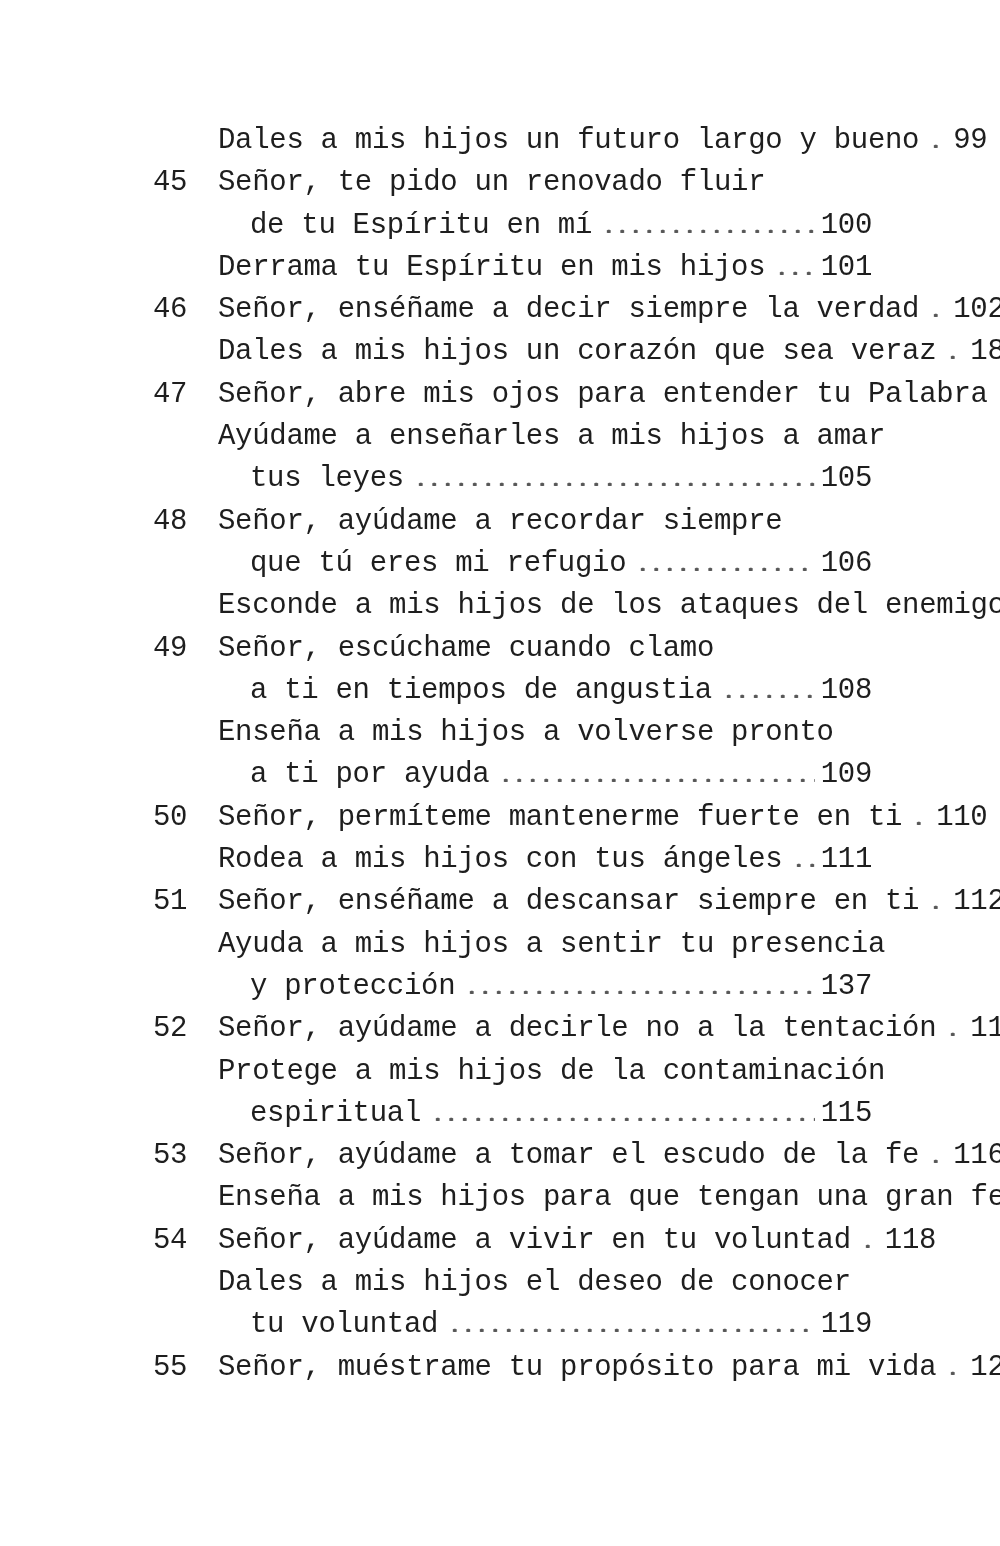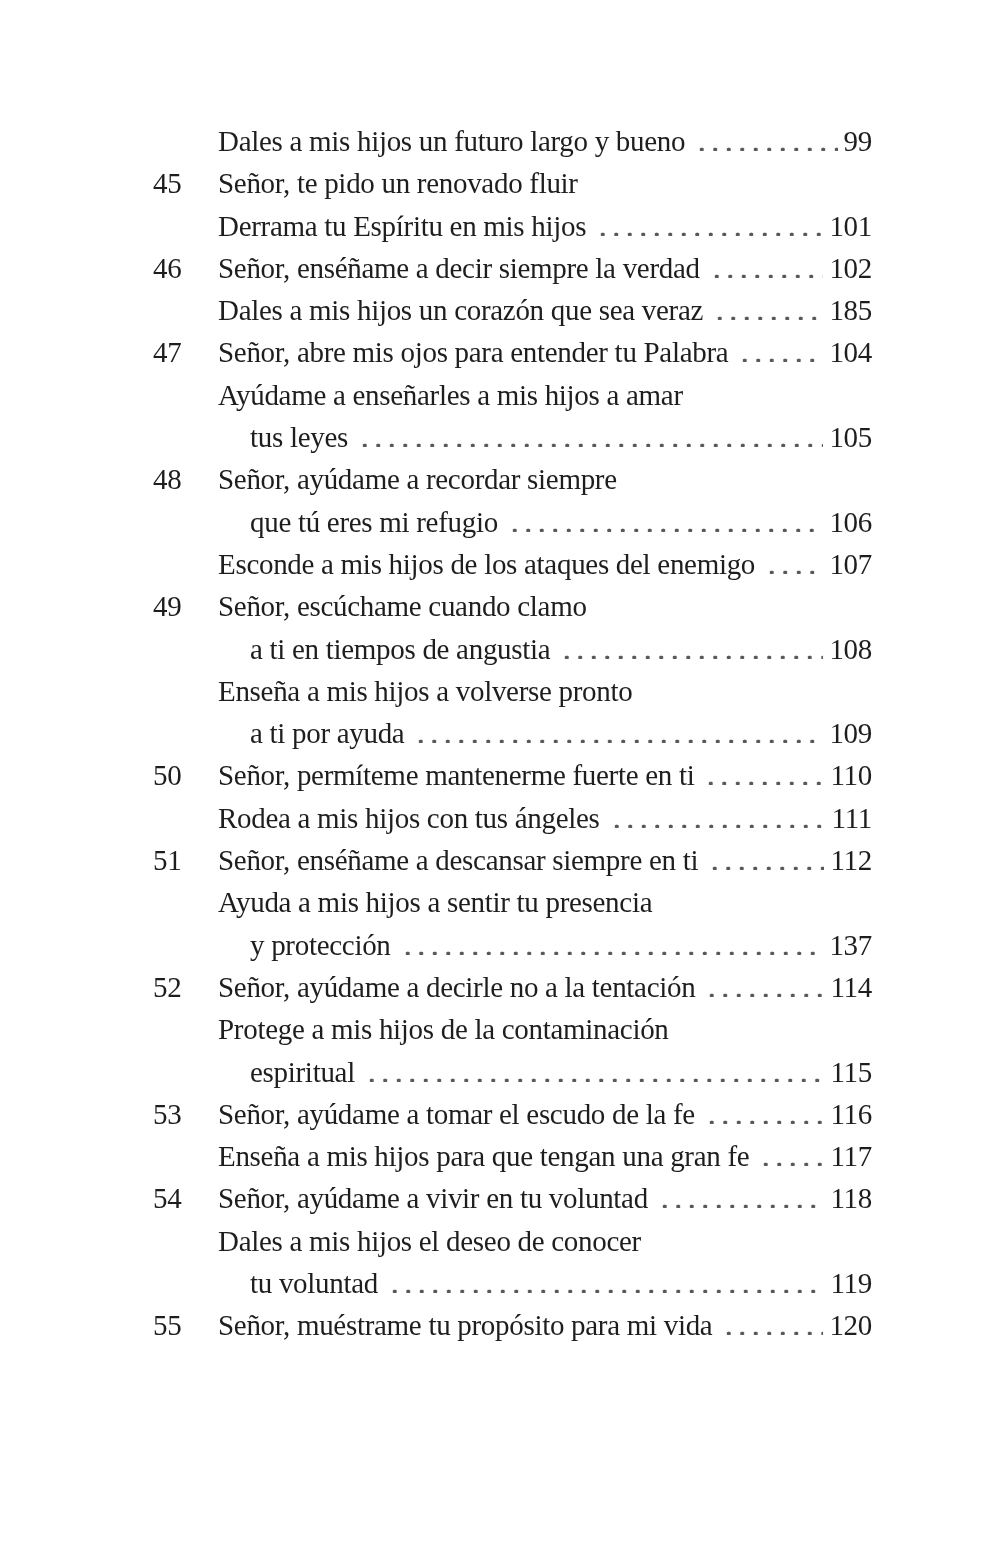--- a/index.html
+++ b/index.html
@@ -7,21 +7,21 @@
     margin: 0;
     padding: 0;
     background: #ffffff;
   }
   .page {
     position: relative;
     width: 1000px;
     height: 1546px;
     background: #ffffff;
     overflow: hidden;
-    font-family: Liberation Serif, serif;
+    font-family: Liberation Mono, monospace;
     color: #1e1e1e;
   }
   .toc {
     position: absolute;
     left: 145px;
     top: 120px;
     width: 727px;
   }
   .row {
     display: flex;
@@ -68,20 +68,26 @@
       <div class="row">
         <span class="num"></span>
         <span class="txt">Dales a mis hijos un futuro largo y bueno</span>
         <span class="leader"></span>
         <span class="page-num">99</span>
       </div>
       <div class="row">
         <span class="num">45</span>
         <span class="txt">Señor, te pido un renovado fluir</span>
       </div>
+      <div class="row indent">
+        <span class="num"></span>
+        <span class="txt">de tu Espíritu en mí</span>
+        <span class="leader"></span>
+        <span class="page-num">100</span>
+      </div>
       <div class="row">
         <span class="num"></span>
         <span class="txt">Derrama tu Espíritu en mis hijos</span>
         <span class="leader"></span>
         <span class="page-num">101</span>
       </div>
       <div class="row">
         <span class="num">46</span>
         <span class="txt">Señor, enséñame a decir siempre la verdad</span>
         <span class="leader"></span>

